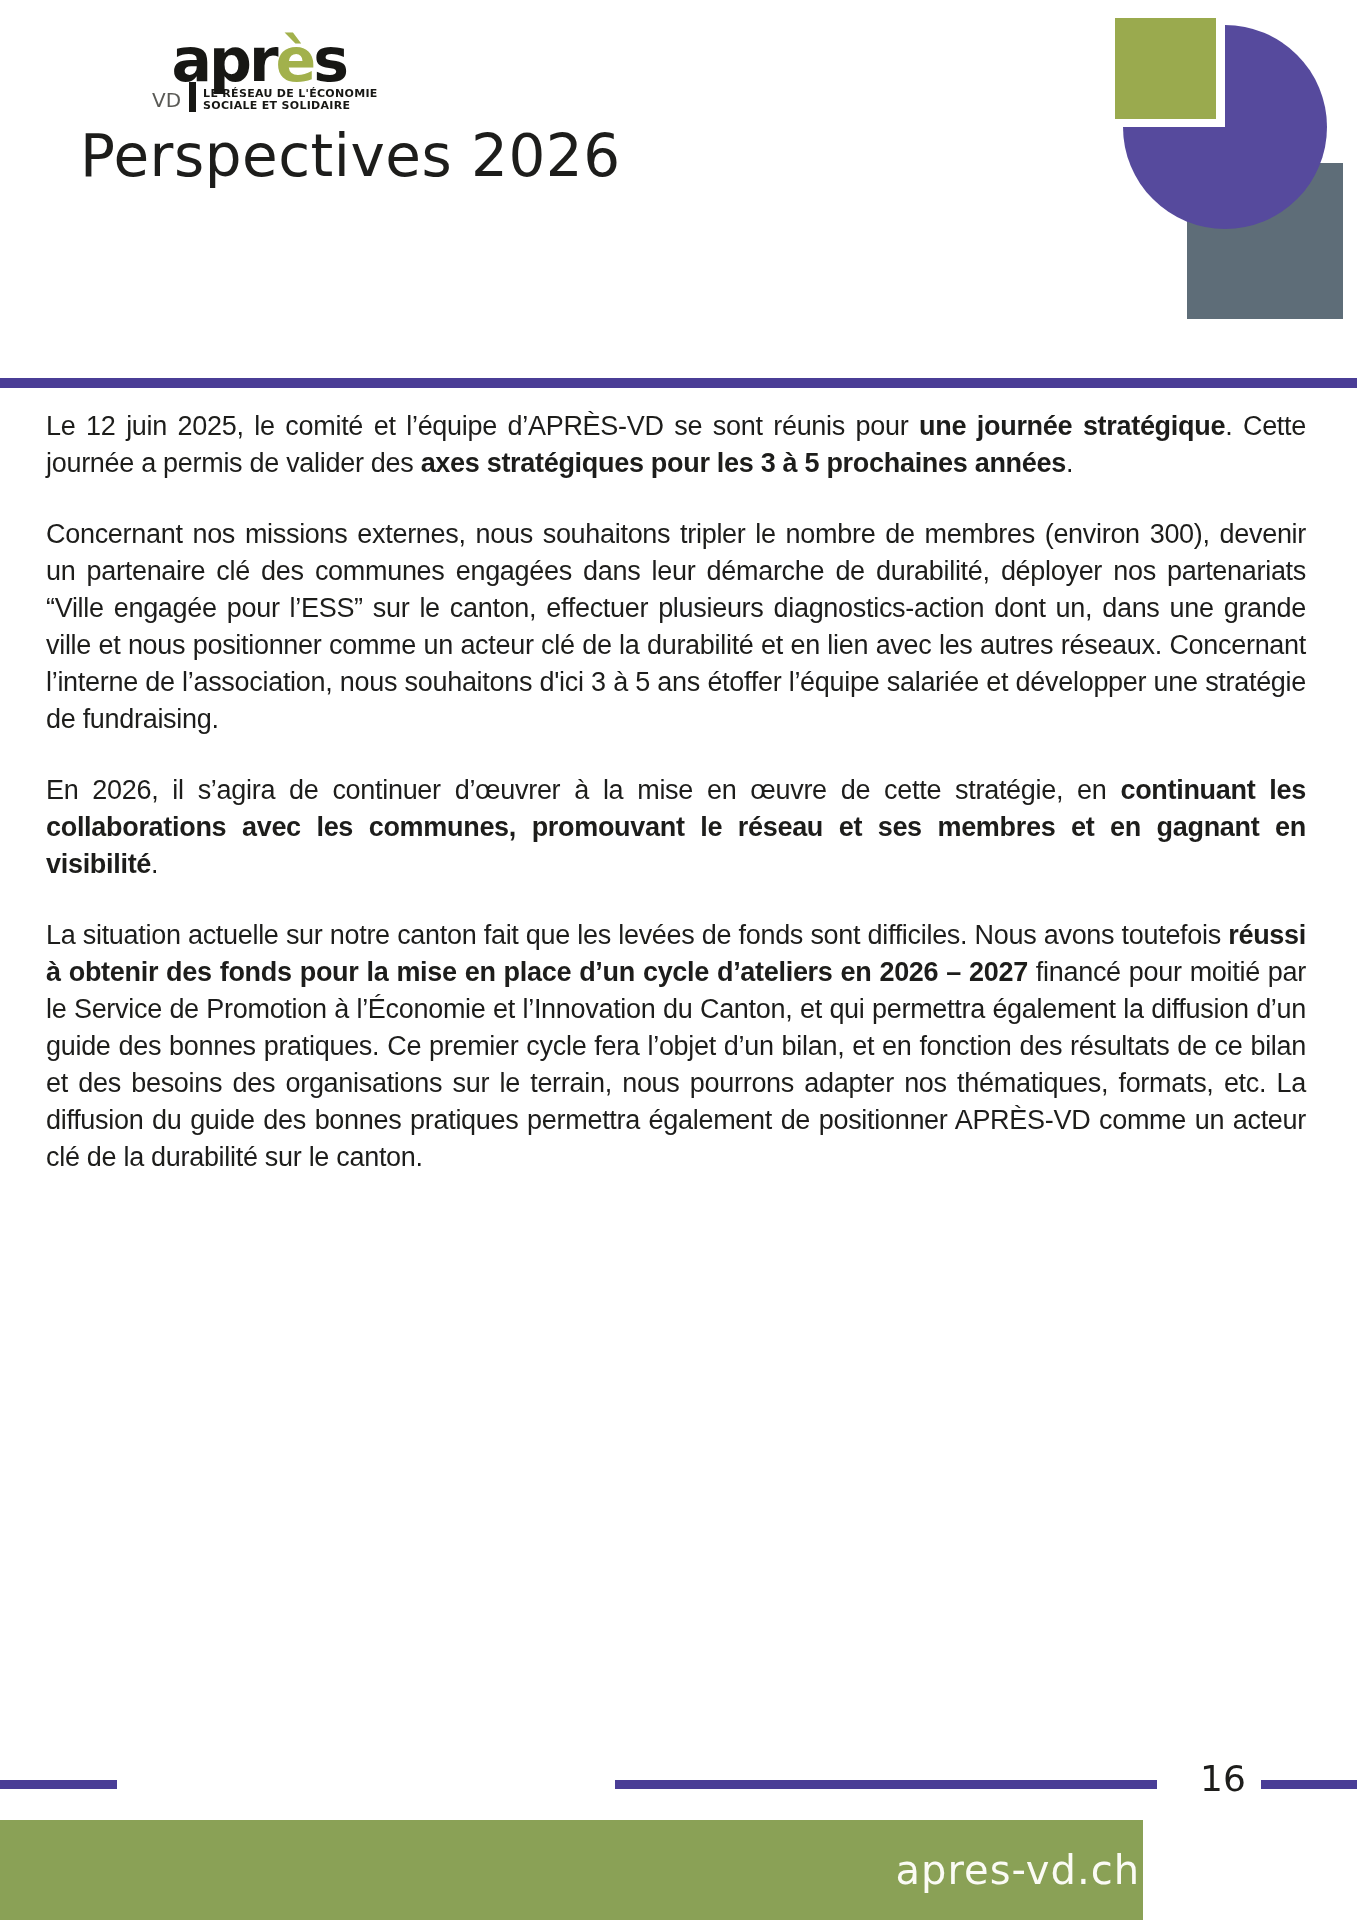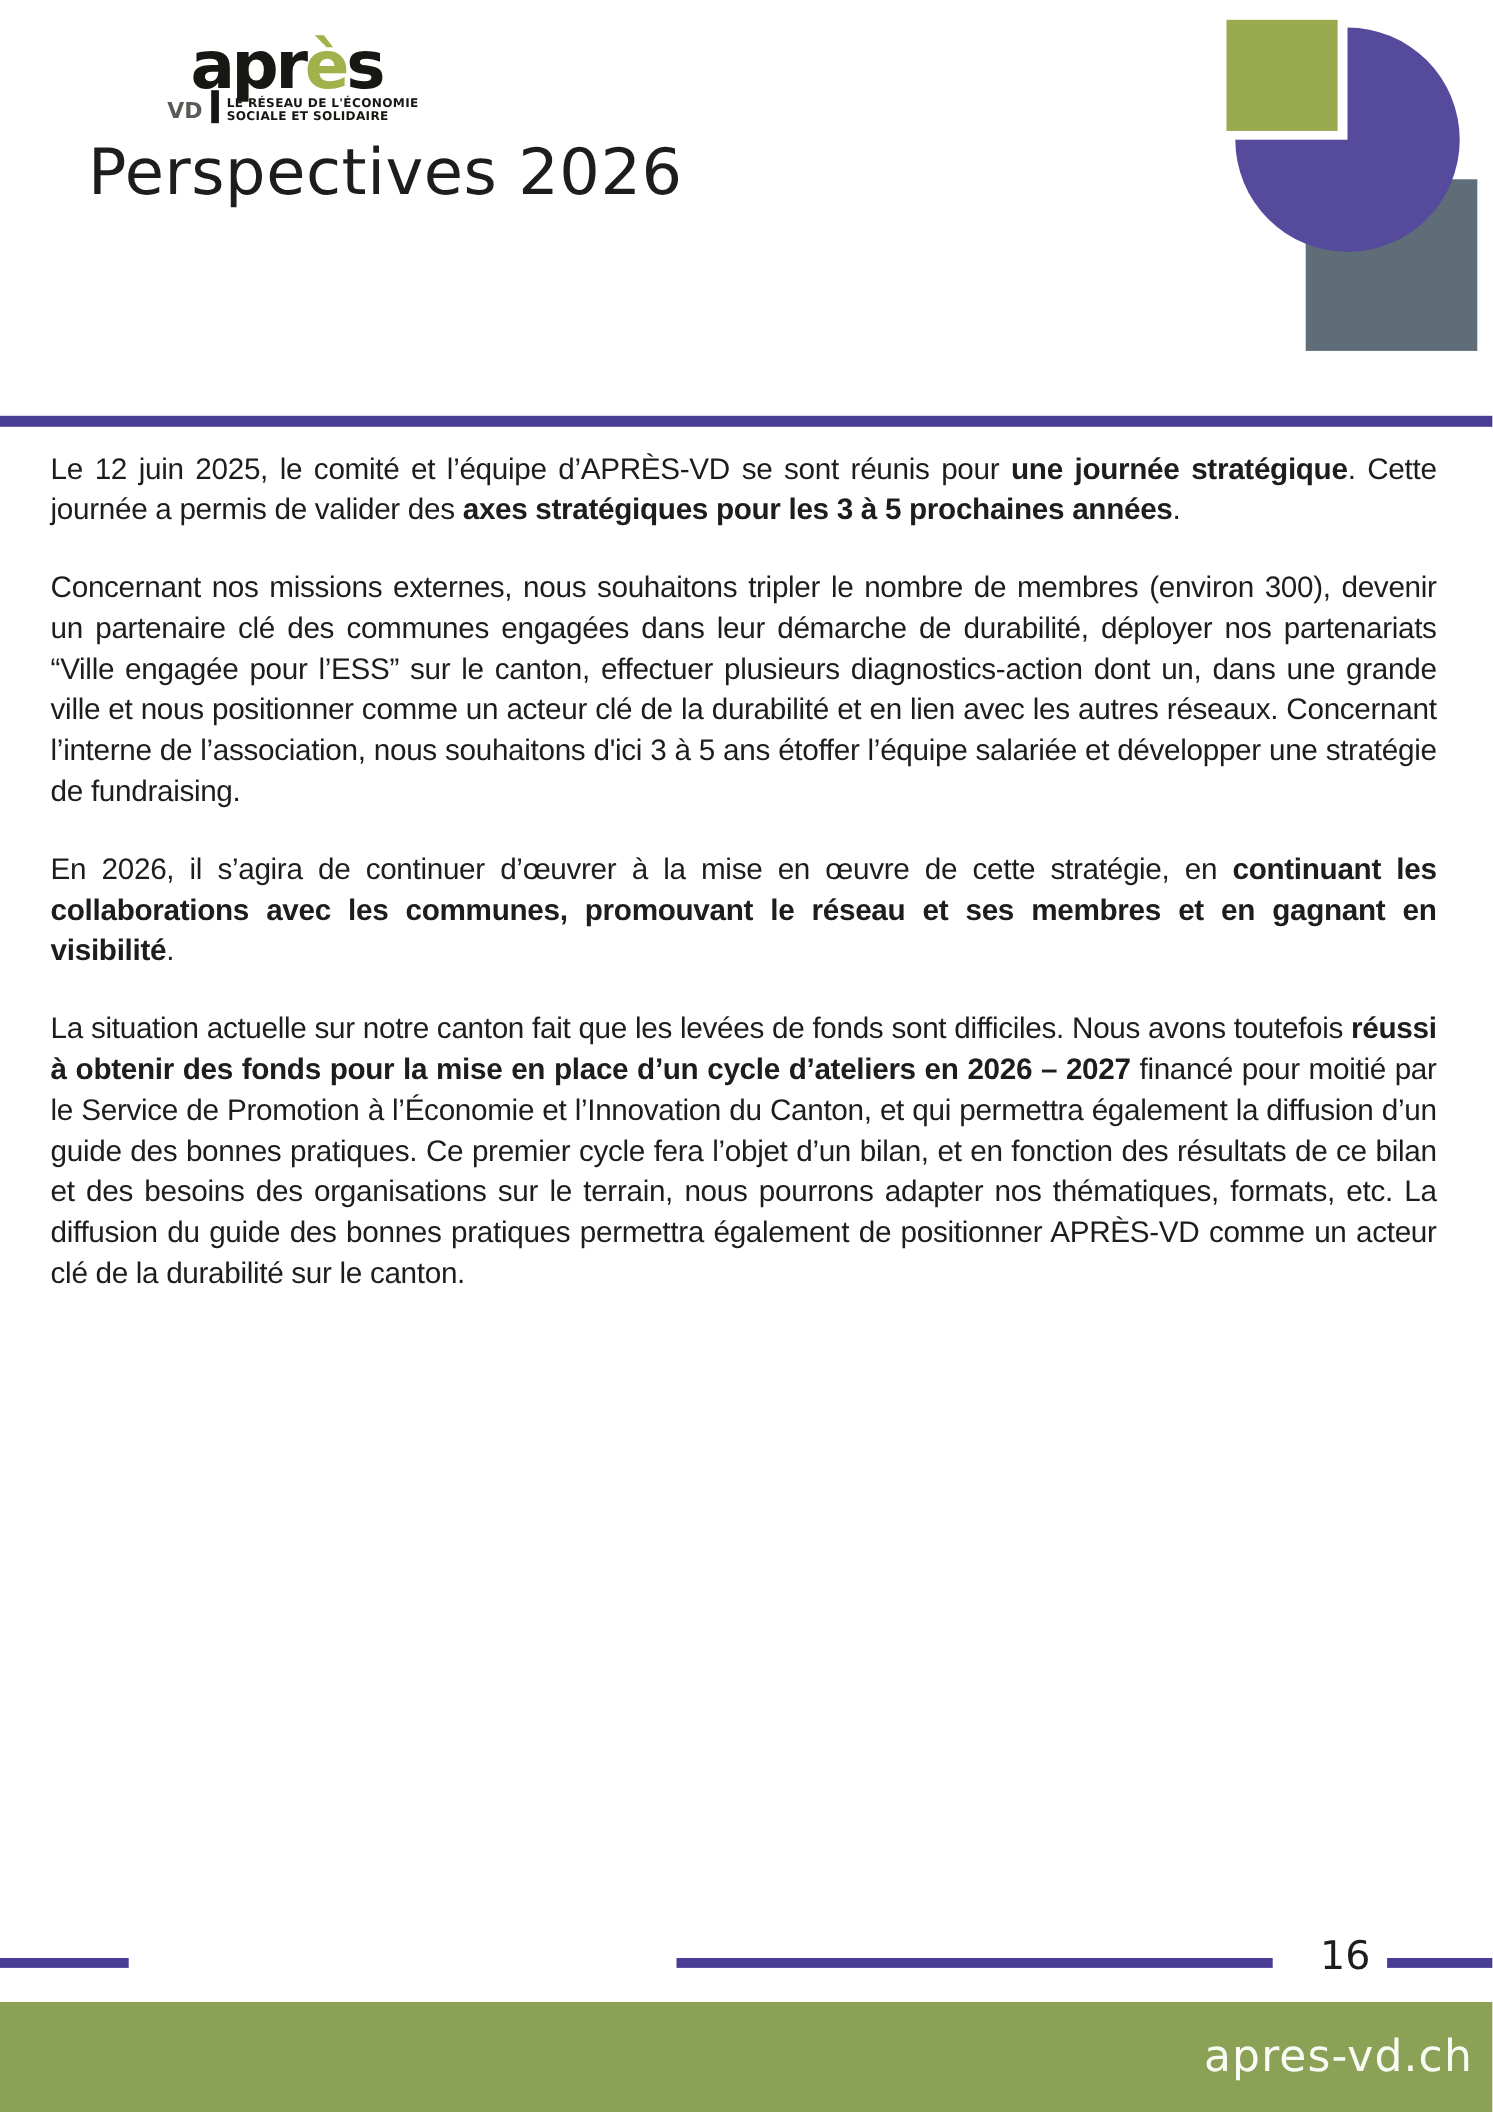--- a/index.html
+++ b/index.html
@@ -30,21 +30,21 @@
     font-size:60px;
     line-height:60px;
     letter-spacing:-3px;
     color:#171714;
     text-align:center;
   }
   .logo-word .accent{color:var(--logo-green);}
   .logo-sub{display:flex;align-items:flex-start;margin-top:-2px;}
   .logo-vd{
     font-family:"DejaVu Sans", sans-serif;
-    font-weight:700;font-size:20px;color:#5a5a56;margin-left:12px;letter-spacing:0px;
+    font-weight:400;font-size:20px;color:#5a5a56;margin-left:12px;letter-spacing:0px;
   }
   .logo-bar{width:7px;height:30px;background:#171714;margin:-6px 7px 0 8px;}
   .logo-tagline{
     font-family:"DejaVu Sans", sans-serif;
     font-weight:700;font-size:11px;line-height:12px;color:#171714;letter-spacing:0.3px;
     padding-top:0px;
   }
   .page-title{
     position:absolute;left:80px;top:122px;
     font-family:"DejaVu Sans", sans-serif;
@@ -80,24 +80,24 @@
   .pline-left{left:0;width:117px;}
   .pline-mid{left:615px;width:542px;}
   .pline-right{left:1261px;width:96px;}
   .page-number{
     position:absolute;left:1185px;top:1758px;width:76px;
     text-align:center;
     font-family:"DejaVu Sans", sans-serif;
     font-weight:500;font-size:36px;color:var(--ink);
   }
   .footer-bar{
-    position:absolute;left:0;top:1820px;width:1357px;height:100px;
+    position:absolute;left:0;top:1820px;width:1143px;height:100px;
     background:var(--footer-green);
     display:flex;align-items:center;justify-content:flex-end;
-    padding-right:18px;
+    padding-right:3px;
   }
   .footer-url{
     font-family:"DejaVu Sans", sans-serif;
     font-weight:400;font-size:40px;letter-spacing:1px;
     color:#fbfbf5;
   }
 </style>
 </head>
 <body>
 

